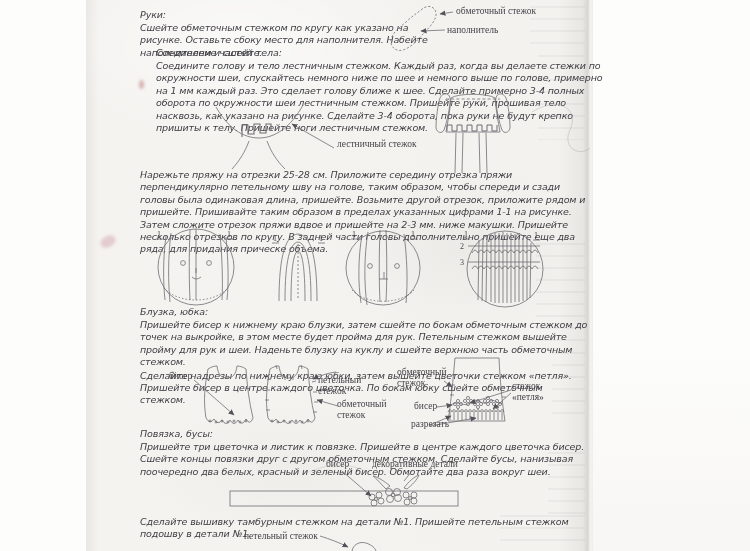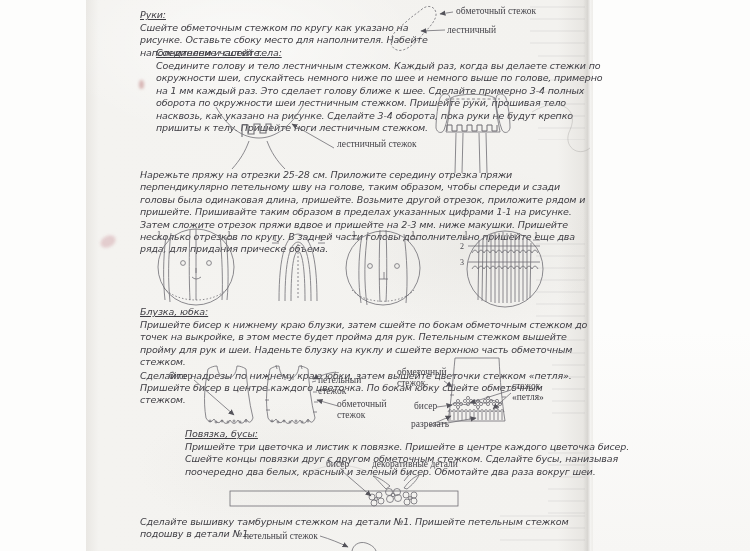--- a/index.html
+++ b/index.html
@@ -10,21 +10,21 @@
       radial-gradient(ellipse 60% 30% at 30% 8%, rgba(255,255,255,0.55), rgba(255,255,255,0) 60%),
       radial-gradient(ellipse 45% 25% at 75% 45%, rgba(205,203,197,0.20), rgba(205,203,197,0) 60%),
       radial-gradient(ellipse 50% 20% at 40% 85%, rgba(210,208,202,0.16), rgba(210,208,202,0) 60%),
       linear-gradient(90deg,#e9e7e3 0%,#f4f3f0 2.5%,#f3f2ef 93%,#e6e4e0 99%,#efeeea 100%);
     box-shadow:1px 0 2px rgba(0,0,0,0.05);}
   .fold{position:absolute;left:583px;top:0;width:10px;height:551px;
     background:linear-gradient(90deg,rgba(0,0,0,0) 0%,rgba(90,88,84,0.10) 45%,rgba(255,255,255,0.45) 75%,rgba(0,0,0,0) 100%);}
   .wash{position:absolute;left:593px;top:0;width:157px;height:551px;
     background:linear-gradient(180deg,#fdfdfc 60%,#f7f6f4 100%);}
   .sec{position:absolute;color:#3e3d43;}
-  .h{font:italic 9.5px/12px "DejaVu Sans",sans-serif;text-decoration:underline;text-underline-offset:1px;letter-spacing:-0.1px;}
+  .h{font:italic 9.5px/12px "DejaVu Sans",sans-serif;text-underline-offset:1px;letter-spacing:-0.1px;}
   .b{font:italic 9.5px/12.4px "DejaVu Sans",sans-serif;letter-spacing:-0.15px;margin-top:1px;}
   .lbl{position:absolute;font:9.5px/10.5px "Liberation Serif",serif;color:#45444a;white-space:pre-line;}
   .bleed{position:absolute;background-image:repeating-linear-gradient(180deg,rgba(122,120,126,0.14) 0 2px,rgba(0,0,0,0) 2px 12px);opacity:.55;filter:blur(.6px);}
   .smudge{position:absolute;border-radius:50%;filter:blur(1.4px);}
   svg.overlay{position:absolute;left:0;top:0;}
   svg.overlay *{vector-effect:none;}
   .mk{font:8px "Liberation Serif",serif;fill:#48474d;}
 </style>
 </head>
 <body>
@@ -57,21 +57,21 @@
   <div class="sec" style="left:140px;top:168px;width:449px;">
     <div class="b">Нарежьте пряжу на отрезки 25-28 см. Приложите середину отрезка пряжи перпендикулярно петельному шву на голове, таким образом, чтобы спереди и сзади головы была одинаковая длина, пришейте. Возьмите другой отрезок, приложите рядом и пришейте. Пришивайте таким образом в пределах указанных цифрами 1-1 на рисунке. Затем сложите отрезок пряжи вдвое и пришейте на 2-3 мм. ниже макушки. Пришейте несколько отрезков по кругу. В задней части головы дополнительно пришейте еще два ряда, для придания прическе объема.</div>
   </div>
 
   <div class="sec" style="left:140px;top:306px;width:449px;">
     <div class="h">Блузка, юбка:</div>
     <div class="b">Пришейте бисер к нижнему краю блузки, затем сшейте по бокам обметочным стежком до точек на выкройке, в этом месте будет пройма для рук. Петельным стежком вышейте пройму для рук и шеи. Наденьте блузку на куклу и сшейте верхнюю часть обметочным стежком.</div>
     <div class="b">Сделайте надрезы по нижнему краю юбки, затем вышейте цветочки стежком «петля». Пришейте бисер в центре каждого цветочка. По бокам юбку сшейте обметочным стежком.</div>
   </div>
 
-  <div class="sec" style="left:140px;top:428px;width:449px;margin-left:45px;">
+  <div class="sec" style="left:140px;top:428px;width:449px;">
     <div class="h">Повязка, бусы:</div>
     <div class="b">Пришейте три цветочка и листик к повязке. Пришейте в центре каждого цветочка бисер. Сшейте концы повязки друг с другом обметочным стежком. Сделайте бусы, нанизывая поочередно два белых, красный и зеленый бисер. Обмотайте два раза вокруг шеи.</div>
   </div>
 
   <div class="sec" style="left:140px;top:515px;width:449px;">
     <div class="b">Сделайте вышивку тамбурным стежком на детали №1. Пришейте петельным стежком подошву в детали №1.</div>
   </div>
 
   <svg class="overlay" width="750" height="551" viewBox="0 0 750 551">
     <defs>
@@ -242,21 +242,21 @@
       </g>
 
       <g>
         <path d="M320,536 C330,539 340,543 348,547" marker-end="url(#ah)"></path>
         <path d="M352,551 C353,545 359,541 366,543 C372,545 375,548 376,551"></path>
       </g>
     </g>
   </svg>
 
   <div class="lbl" style="left:456px;top:6px;">обметочный стежок</div>
-  <div class="lbl" style="left:447px;top:25px;">лестничный</div>
+  <div class="lbl" style="left:447px;top:25px;">наполнитель</div>
   <div class="lbl" style="left:337px;top:139px;text-align:right;">лестничный стежок</div>
   <div class="lbl" style="left:169px;top:371px;">бисер</div>
   <div class="lbl" style="left:318px;top:359px;margin-top:16px;">петельный
 стежок</div>
   <div class="lbl" style="left:337px;top:399px;">обметочный
 стежок</div>
   <div class="lbl" style="left:397px;top:367px;">обметочный
 стежок</div>
   <div class="lbl" style="left:512px;top:381px;">стежок
 «петля»</div>

